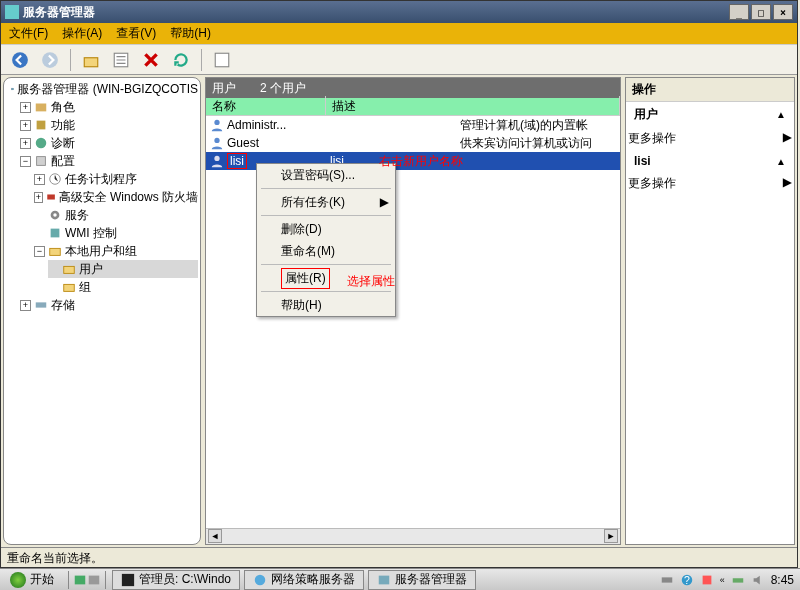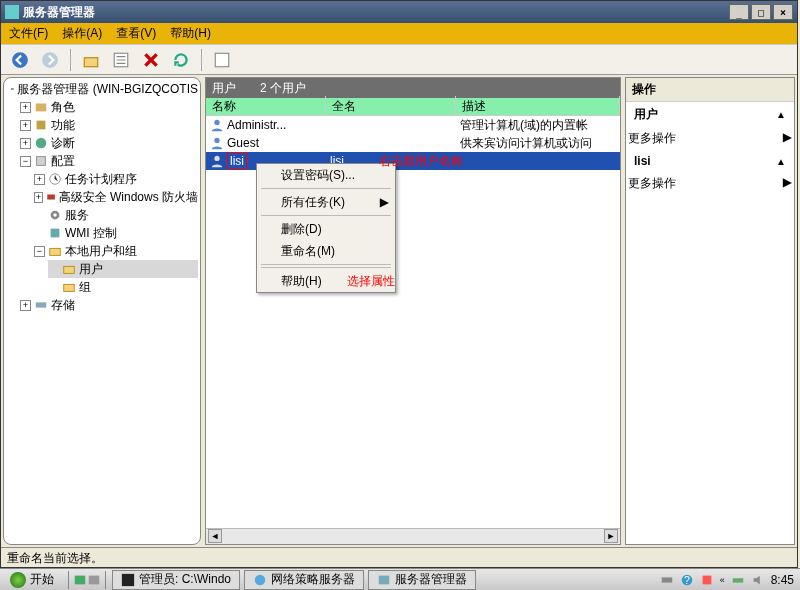--- a/index.html
+++ b/index.html
@@ -240,21 +240,20 @@
       </div>
     </div>
 
     <div class="pane mid-pane">
       <div class="mid-header">
         <span>用户</span>
         <span>2 个用户</span>
       </div>
       <div class="cols">
         <div class="col" style="width:120px">名称</div>
-        <div class="col" style="width:130px">全名</div>
         <div class="col" style="flex:1">描述</div>
       </div>
       <div class="list">
         <div class="row">
           <div class="cell" style="width:120px">
               <svg class="uico" viewBox="0 0 16 16">
                 <circle cx="8" cy="5" r="3" fill="#5a8ad0"></circle>
                 <path d="M2 15c0-4 12-4 12 0" fill="#5a8ad0"></path>
               </svg>
               <span>Administr...</span>
@@ -336,20 +335,23 @@
         <span class="arrow">▶</span>
       </div>
     <div class="sep"></div>
     <div class="mi">
         <span>删除(D)</span>
       </div>
     <div class="mi">
         <span>重命名(M)</span>
       </div>
     <div class="sep"></div>
+    <div class="mi">
+        <span class="redbox" style="padding:1px 3px">属性(R)</span>
+      </div>
     <div class="sep"></div>
     <div class="mi">
         <span>帮助(H)</span>
       </div>
   </div>
 
   <div class="anno" style="left:378px; top:152px;">右击新用户名称</div>
   <div class="anno" style="left:346px; top:272px;">选择属性</div>
 </div>
 

